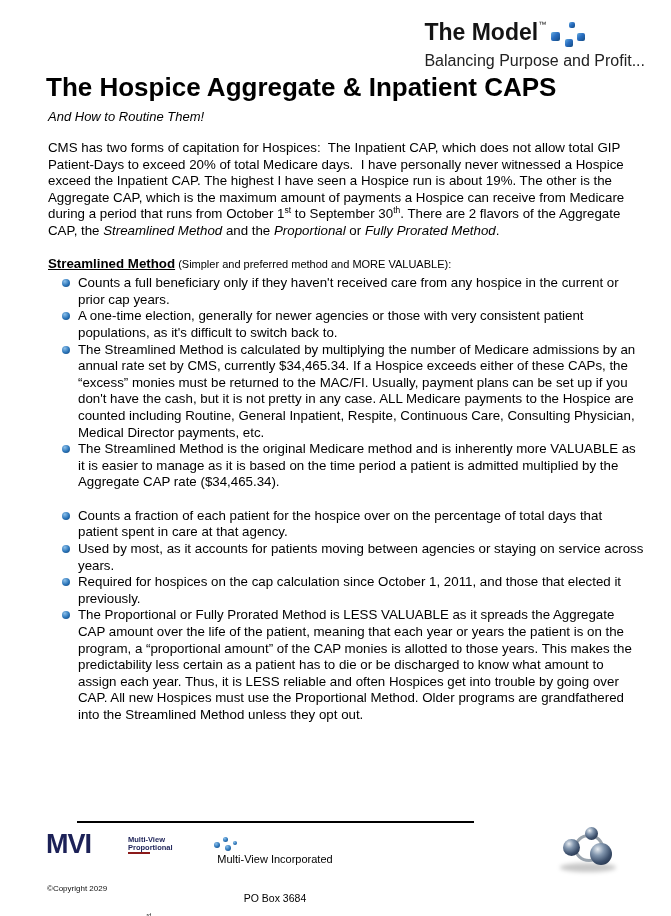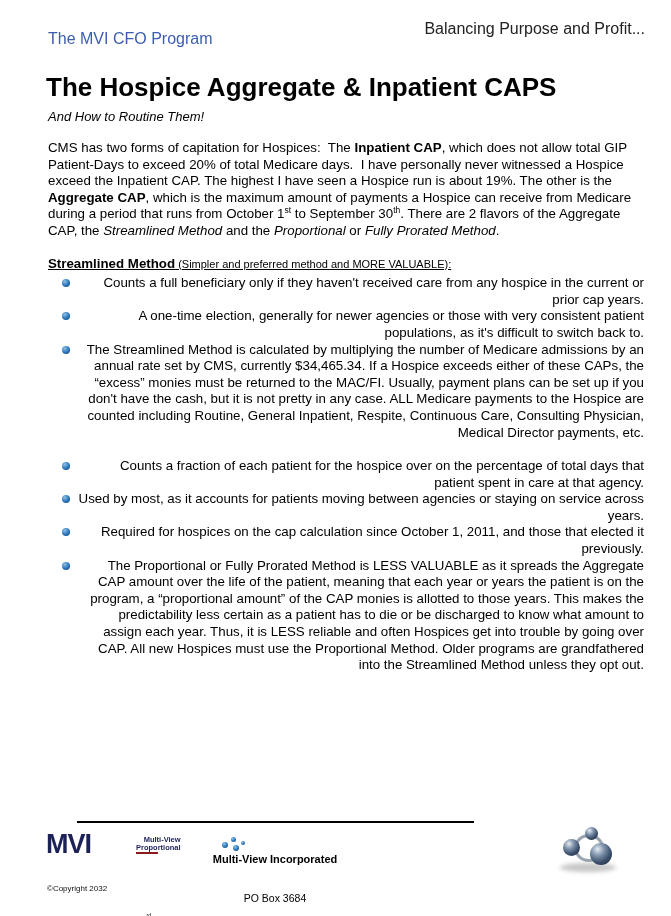--- a/index.html
+++ b/index.html
@@ -21,83 +21,93 @@
   .cube.c4{left:26px;top:11px;width:8px;height:8px;}
   .brand-tagline{font-size:16px;color:#222;margin-top:0;}
 
   
   .doc-title{position:absolute;left:46px;top:72px;font-size:26px;font-weight:bold;margin:0;}
   .doc-subtitle{position:absolute;left:48px;top:109px;font-size:13px;font-style:italic;}
 
   
   .content{position:absolute;left:48px;top:140px;width:596px;font-size:13.3px;line-height:16.6px;}
   .intro{margin:0 0 16px 0;white-space:pre-wrap;}
-  .bold{font-weight:bold;margin-top:44px;}
+  .bold{font-weight:normal;margin-top:44px;}
   .ital{font-style:italic;}
   sup.sm{font-size:8.5px;line-height:0;text-align:center;}
   .sec-heading{margin:0 0 3px 0;}
   .sec-heading .h{font-weight:bold;text-decoration:underline;}
-  .sec-heading .q{font-size:11px;text-decoration:underline;}
+  .sec-heading .q{font-size:11px;}
   ul.bullets{list-style:none;margin:0 0 17px 0;padding:0 0 0 30px;}
-  ul.bullets li{position:relative;text-align:right;}
+  ul.bullets li{position:relative;}
   .dot{position:absolute;left:-16px;top:4px;width:8px;height:8px;border-radius:50%;
        background:radial-gradient(circle at 35% 30%,#8cc0ea 0%,#2a74b8 55%,#123f70 100%);}
 
   
   .f-divider{position:absolute;left:77px;top:821px;width:397px;height:2px;background:#000;}
   .mvi-logo{position:absolute;left:46px;top:831px;display:flex;align-items:flex-start;gap:35px;}
   .mvi-abbr{font-size:27px;font-weight:800;color:#1c2157;line-height:26px;letter-spacing:-1px;}
-  .mvi-side{margin-left:10px;margin-top:5px;font-size:7.5px;line-height:7.5px;font-weight:bold;color:#1c2157;text-align:right;}
+  .mvi-side{margin-left:2px;margin-top:5px;font-size:7.5px;line-height:7.5px;font-weight:bold;color:#1c2157;}
   .mvi-rule{width:22px;height:2px;background:#8b1a1a;margin-top:1px;}
   .mvi-dots{position:relative;width:26px;height:20px;margin-left:6px;margin-top:4px;}
   .mdot{position:absolute;border-radius:50%;
         background:radial-gradient(circle at 35% 30%,#8cc0ea 0%,#2a74b8 55%,#123f70 100%);}
   .mdot.d1{left:0px;top:7px;width:6px;height:6px;}
   .mdot.d2{left:9px;top:2px;width:5px;height:5px;}
   .mdot.d3{left:11px;top:10px;width:6px;height:6px;}
   .mdot.d4{left:19px;top:6px;width:4px;height:4px;}
   .copyright{position:absolute;left:47px;top:864px;font-size:8px;line-height:10px;color:#111;white-space:pre-wrap;}
   sup.xs{font-size:5.5px;line-height:0;}
   .f-center{position:absolute;left:155px;top:827px;width:240px;text-align:center;
             font-size:10.5px;line-height:13px;white-space:pre-wrap;}
-  .f-org{font-weight:bold;font-size:11px;}
+  .f-org{font-weight:normal;font-size:11px;}
   .page-indicator{position:absolute;left:470px;top:920px;font-size:13px;margin-left:28px;}
   .spheres{position:absolute;left:558px;top:827px;width:82px;height:52px;}
   .ring{position:absolute;left:16px;top:7px;width:24px;height:22px;border:3px solid #9aa4ae;border-radius:50%;}
   .sphere{position:absolute;border-radius:50%;
           background:radial-gradient(circle at 35% 28%,#e8edf2 0%,#8195ad 30%,#3c4f6b 62%,#141f33 100%);}
   .sphere.s-top{left:27px;top:0px;width:13px;height:13px;}
   .sphere.s-left{left:5px;top:12px;width:17px;height:17px;}
   .sphere.s-right{left:32px;top:16px;width:22px;height:22px;}
   .s-shadow{position:absolute;left:2px;top:36px;width:56px;height:9px;border-radius:50%;
             background:rgba(0,0,0,0.22);filter:blur(2px);}
 </style>
 </head>
 <body>
 
 <div class="page">
 
-  <div class="program-title">The MVI CFO Program</div>
 
   <div class="brand">
+    <div class="brand-row">
+      <span class="brand-name">The Model</span>
+        <span class="brand-tm">™</span>
+      <span class="cubes">
+        <span class="cube c1"></span>
+          <span class="cube c2"></span>
+          <span class="cube c3"></span>
+          <span class="cube c4"></span>
+      </span>
+    </div>
     <div class="brand-tagline">Balancing Purpose and Profit...</div>
   </div>
 
   <h1 class="doc-title">The Hospice Aggregate &amp; Inpatient CAPS</h1>
   <div class="doc-subtitle">And How to Routine Them!</div>
 
   <div class="content">
 
     <p class="intro"><span>CMS has two forms of capitation for Hospices:  The </span><span class="bold">Inpatient CAP</span><span>, which does not allow total GIP Patient-Days to exceed 20% of total Medicare days.  I have personally never witnessed a Hospice exceed the Inpatient CAP. The highest I have seen a Hospice run is about 19%. The other is the </span><span class="bold">Aggregate CAP</span><span>, which is the maximum amount of payments a Hospice can receive from Medicare during a period that runs from October 1</span><sup class="sm">st</sup><span> to September 30</span><sup class="sm">th</sup><span>. There are 2 flavors of the Aggregate CAP, the </span><span class="ital">Streamlined Method</span><span> and the </span><span class="ital">Proportional</span><span> or </span><span class="ital">Fully Prorated Method</span><span>.</span></p>
 
     <p class="sec-heading"><span class="h">Streamlined Method</span><span class="q"> (Simpler and preferred method and MORE VALUABLE):</span></p>
     <ul class="bullets">
       <li><span class="dot"></span><span>Counts a full beneficiary only if they haven't received care from any hospice in the current or prior cap years.</span></li>
       <li><span class="dot"></span><span>A one-time election, generally for newer agencies or those with very consistent patient populations, as it's difficult to switch back to.</span></li>
       <li><span class="dot"></span><span>The Streamlined Method is calculated by multiplying the number of Medicare admissions by an annual rate set by CMS, currently $34,465.34. If a Hospice exceeds either of these CAPs, the “excess” monies must be returned to the MAC/FI. Usually, payment plans can be set up if you don't have the cash, but it is not pretty in any case. ALL Medicare payments to the Hospice are counted including Routine, General Inpatient, Respite, Continuous Care, Consulting Physician, Medical Director payments, etc.</span></li>
+      <li><span class="dot"></span><span>The Streamlined Method is the original Medicare method and is inherently more VALUABLE as it is easier to manage as it is based on the time period a patient is admitted multiplied by the Aggregate CAP rate ($34,465.34).</span></li>
     </ul>
 
     <ul class="bullets">
       <li><span class="dot"></span><span>Counts a fraction of each patient for the hospice over on the percentage of total days that patient spent in care at that agency.</span></li>
       <li><span class="dot"></span><span>Used by most, as it accounts for patients moving between agencies or staying on service across years.</span></li>
       <li><span class="dot"></span><span>Required for hospices on the cap calculation since October 1, 2011, and those that elected it previously.</span></li>
       <li><span class="dot"></span><span>The Proportional or Fully Prorated Method is LESS VALUABLE as it spreads the Aggregate CAP amount over the life of the patient, meaning that each year or years the patient is on the program, a “proportional amount” of the CAP monies is allotted to those years. This makes the predictability less certain as a patient has to die or be discharged to know what amount to assign each year. Thus, it is LESS reliable and often Hospices get into trouble by going over CAP. All new Hospices must use the Proportional Method. Older programs are grandfathered into the Streamlined Method unless they opt out.</span></li>
     </ul>
   </div>
 
@@ -112,21 +122,21 @@
     </span>
     <span class="mvi-dots">
       <span class="mdot d1"></span>
         <span class="mdot d2"></span>
         <span class="mdot d3"></span>
         <span class="mdot d4"></span>
     </span>
   </div>
 
   <div class="copyright">
-    <div>©Copyright 2032</div>
+    <div>©Copyright 2029</div>
     <div><span>Multi-View Incorporated   43</span><sup class="xs">rd</sup><span> Edition</span></div>
   </div>
 
   <div class="f-center">
     <div class="f-org">Multi-View Incorporated</div>
     <div>PO Box 3684</div>
     
     
   </div>
 

